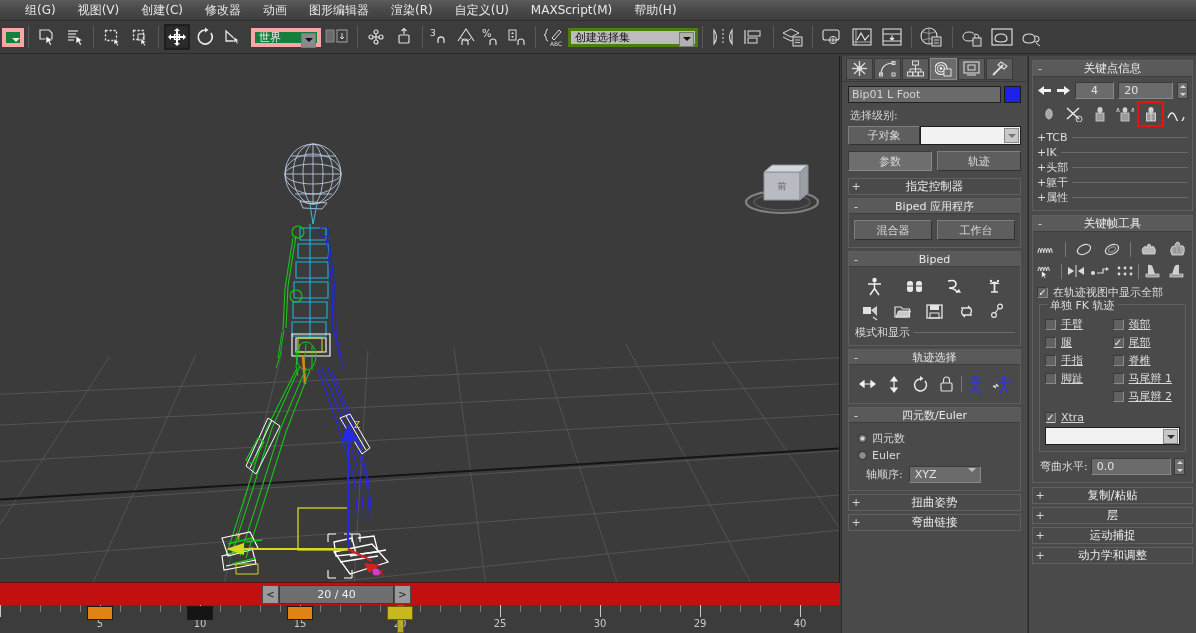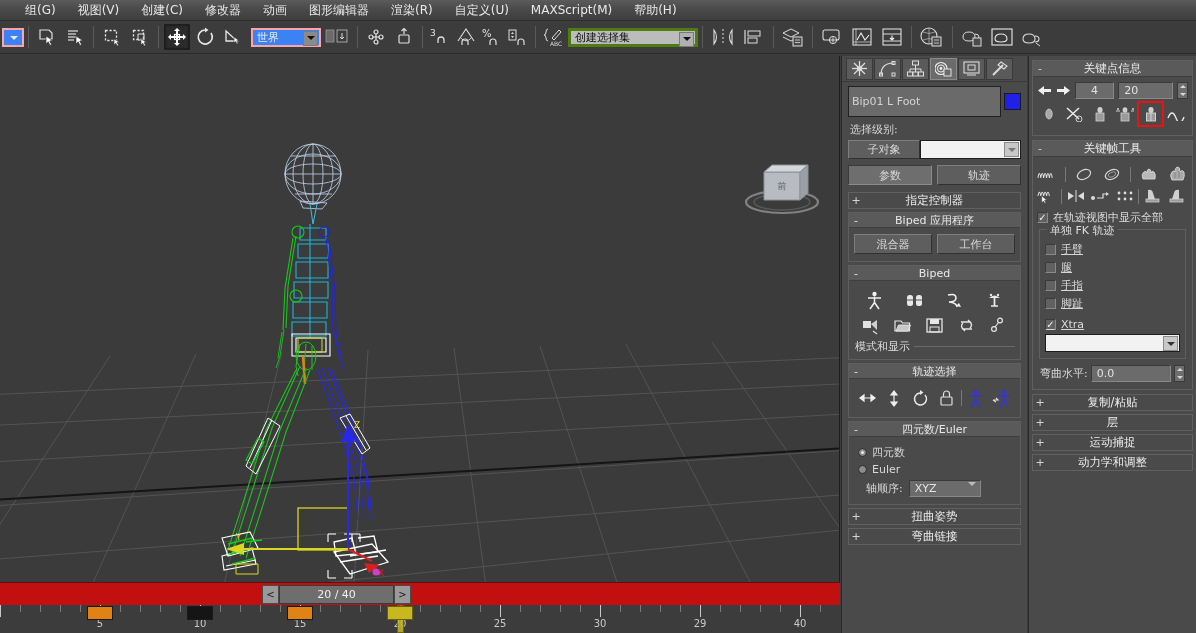--- a/index.html
+++ b/index.html
@@ -37,21 +37,21 @@
   .tb-sep{width:1px;height:22px;background:#5a5a5a;margin:0 4px;flex:0 0 auto;}
   .tb-combo{
     height:19px;background:#bcbcbc;border:3px solid #4d7c0f;color:#111;
     display:flex;align-items:center;padding-left:4px;font-size:11px;position:relative;
     flex:0 0 auto;
   }
   .tb-combo .arrow{
     position:absolute;right:1px;top:1px;width:15px;height:15px;background:#b0b0b0;
     border:1px solid #7a7a7a;display:flex;align-items:center;justify-content:center;
   }
-  .tb-combo.dark{background:#3b82f6;color:#e8e8e8;border:2px solid #fca5a5;}
+  .tb-combo.dark{background:#15803d;color:#e8e8e8;border:4px solid #fca5a5;}
   .tb-combo.dark .arrow{background:#8a8a8a;}
   .caret-dn{width:0;height:0;border-left:4px solid transparent;border-right:4px solid transparent;border-top:4px solid #111;}
 
   
   .viewport{
     position:absolute;left:0;top:56px;width:840px;height:526px;
     background:#3b3b3b;overflow:hidden;border-right:1px solid #1d1d1d;
   }
 
   
@@ -95,21 +95,21 @@
   }
   .cp-tab{
     width:27px;height:22px;display:flex;align-items:center;justify-content:center;
     background:#5a5a5a;border:1px solid #3a3a3a;
   }
   .cp-tab.sel{background:#6b6b6b;border:1px solid #8a8a8a;}
   .cp-body{padding:4px 6px;height:551px;overflow:hidden;}
 
   .namerow{display:flex;gap:3px;margin-bottom:5px;align-items:center;}
   .namefield{
-    flex:1;height:31px;background:#6a6a6a;border:1px solid #202020;color:#d3d3d3;
+    flex:1;height:17px;background:#6a6a6a;border:1px solid #202020;color:#d3d3d3;
     font-size:11px;display:flex;align-items:center;padding-left:3px;
   }
   .colorswatch{width:17px;height:17px;background:#2020e8;border:1px solid #1a1a1a;}
 
   .sublabel{font-size:11px;color:#d6d6d6;margin:2px 0 3px 2px;}
   .sublevelrow{display:flex;gap:0;align-items:center;margin-bottom:6px;}
   .btn3d{
     background:#5e5e5e;border-top:1px solid #7e7e7e;border-left:1px solid #7e7e7e;
     border-right:1px solid #313131;border-bottom:1px solid #313131;
     color:#d9d9d9;font-size:11px;display:flex;align-items:center;justify-content:center;
@@ -998,20 +998,42 @@
                 <line x1="8" y1="7" x2="8" y2="15" stroke="#dadada" stroke-width=".9"></line>
               </svg>
           </div>
           <div class="keyico">
             <svg width="18" height="14" viewBox="0 0 18 14">
                 <path d="M1 11 q4-10 8 0 q4 10 8 -1" fill="none" stroke="#e8e8e8" stroke-width="1.4"></path>
               </svg>
           </div>
         </div>
 
+        <div id="keysections">
+            <div class="plusline">
+              <span>+TCB</span>
+              <span class="ln"></span>
+            </div>
+            <div class="plusline">
+              <span>+IK</span>
+              <span class="ln"></span>
+            </div>
+            <div class="plusline">
+              <span>+头部</span>
+              <span class="ln"></span>
+            </div>
+            <div class="plusline">
+              <span>+躯干</span>
+              <span class="ln"></span>
+            </div>
+            <div class="plusline">
+              <span>+属性</span>
+              <span class="ln"></span>
+            </div>
+          </div>
       </div>
     </div>
 
     <div class="mp-rollup">
       <div class="mp-hdr">
         <span class="pm">-</span>
         <span class="ttl">关键帧工具</span>
       </div>
       <div class="mp-body">
 
@@ -1116,20 +1138,42 @@
                 </div>
                 <div class="cbrow">
                   <span class="cb"></span>
                   <span>手指</span>
                 </div>
                 <div class="cbrow">
                   <span class="cb"></span>
                   <span>脚趾</span>
                 </div>
               </div>
+            <div class="cbcol" id="fkright">
+                <div class="cbrow">
+                  <span class="cb"></span>
+                  <span>颈部</span>
+                </div>
+                <div class="cbrow">
+                  <span class="cb on"></span>
+                  <span>尾部</span>
+                </div>
+                <div class="cbrow">
+                  <span class="cb"></span>
+                  <span>脊椎</span>
+                </div>
+                <div class="cbrow">
+                  <span class="cb"></span>
+                  <span>马尾辫 1</span>
+                </div>
+                <div class="cbrow">
+                  <span class="cb"></span>
+                  <span>马尾辫 2</span>
+                </div>
+              </div>
           </div>
           <div class="cbrow" style="margin-top:4px;">
             <span class="cb on"></span>
             <span>Xtra</span>
           </div>
           <div class="whitecombo" style="margin-top:3px;height:18px;">
             <span style="font-size:11px;color:#222;padding-left:3px;display:block;line-height:16px;"></span>
             <div class="arrow">
                 <span class="caret-dn" style="border-top-color:#333;"></span>
               </div>

